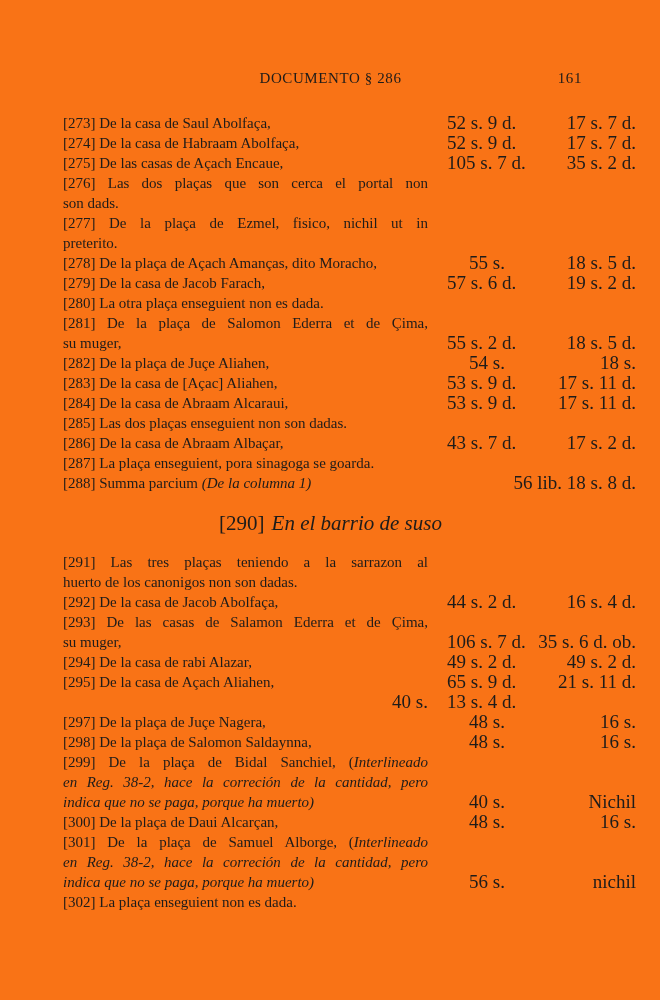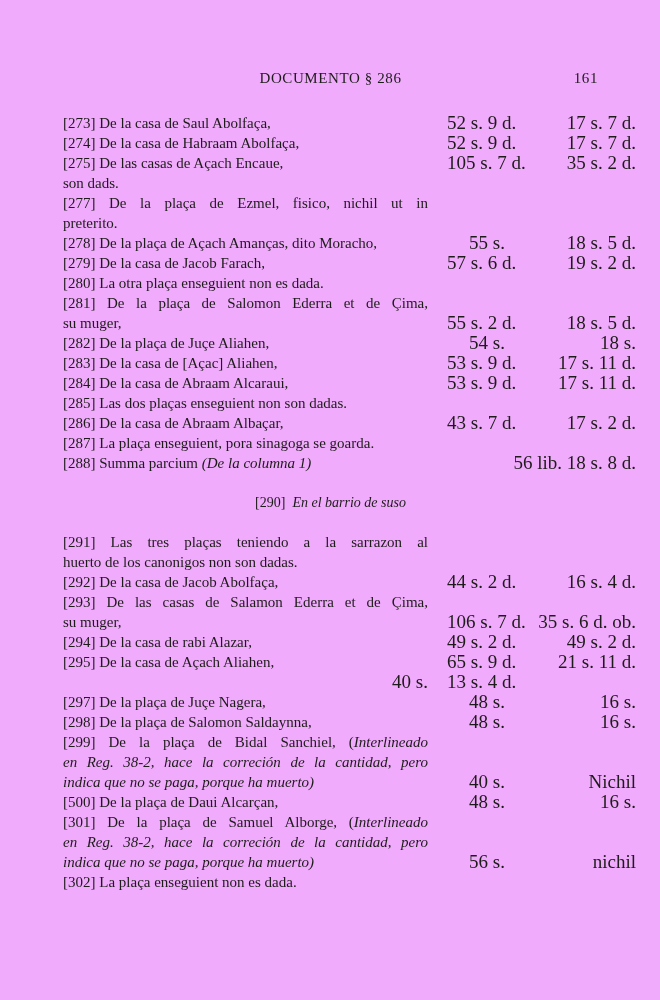--- a/index.html
+++ b/index.html
@@ -12,39 +12,39 @@
     height: 1000px;
     font-family: "Liberation Serif", "DejaVu Serif", serif;
     color: #1e1c1a;
     overflow: hidden;
   }
   .page {
     box-sizing: border-box;
     width: 660px;
     height: 1000px;
     padding: 68px 62px 0 63px;
-    background: #f0abfc;
+    background: #f97316;
   }
   
   .hdr {
     position: relative;
     font-size: 15px;
     line-height: 20px;
     letter-spacing: 0.6px;
     margin-bottom: 25px;
     height: 20px;
   }
   .hdr .title {
     position: absolute;
     left: 0; right: 0;
     text-align: center;
   }
   .hdr .pageno {
     position: absolute;
-    right: 0; top: 0;
+    right: 16px; top: 0;
   }
   
   .entries { width: 535px; }
   .entry {
     display: grid;
     grid-template-columns: 365px 58px 112px;
     align-items: end;
     gap: 19px;
   }
   .desc { grid-column: 1; min-width: 0; }
@@ -62,21 +62,21 @@
   .it { font-style: italic; }
   .amt {
     font-size: 19px;
     line-height: 20px;
     text-align: right;
     white-space: nowrap;
   }
   .amt.wide { grid-column: 2 / 4; }
   
   .heading {
-    font-size: 14px;
+    font-size: 21px;
     line-height: 20px;
     text-align: center;
     margin: 20px 0 19px 0;
     width: 535px;
   }
   .heading .num { margin-right: 7px; }
 </style>
 </head>
 <body>
 
@@ -104,20 +104,21 @@
       </div>
       <div class="entry">
         <div class="desc">
           <div class="line"><span>[275] De las casas de Açach Encaue,</span></div>
         </div>
         <div class="amt a1">105 s. 7 d.</div>
         <div class="amt a2">35 s. 2 d.</div>
       </div>
       <div class="entry">
         <div class="desc">
+          <div class="line j"><span>[276] Las dos plaças que son cerca el portal non</span></div>
           <div class="line"><span>son dads.</span></div>
         </div>
         <div class="amt a1"></div>
         <div class="amt a2"></div>
       </div>
       <div class="entry">
         <div class="desc">
           <div class="line j"><span>[277] De la plaça de Ezmel, fisico, nichil ut in</span></div>
           <div class="line"><span>preterito.</span></div>
         </div>
@@ -267,21 +268,21 @@
         <div class="desc">
           <div class="line j"><span>[299] De la plaça de Bidal Sanchiel, (</span><span class="it">Interlineado</span></div>
           <div class="line j"><span class="it">en Reg. 38-2, hace la correción de la cantidad, pero</span></div>
           <div class="line"><span class="it">indica que no se paga, porque ha muerto)</span></div>
         </div>
         <div class="amt a1">40 s.</div>
         <div class="amt a2">Nichil</div>
       </div>
       <div class="entry">
         <div class="desc">
-          <div class="line"><span>[500] De la plaça de Daui Alcarçan,</span></div>
+          <div class="line"><span>[300] De la plaça de Daui Alcarçan,</span></div>
         </div>
         <div class="amt a1">48 s.</div>
         <div class="amt a2">16 s.</div>
       </div>
       <div class="entry">
         <div class="desc">
           <div class="line j"><span>[301] De la plaça de Samuel Alborge, (</span><span class="it">Interlineado</span></div>
           <div class="line j"><span class="it">en Reg. 38-2, hace la correción de la cantidad, pero</span></div>
           <div class="line"><span class="it">indica que no se paga, porque ha muerto)</span></div>
         </div>

